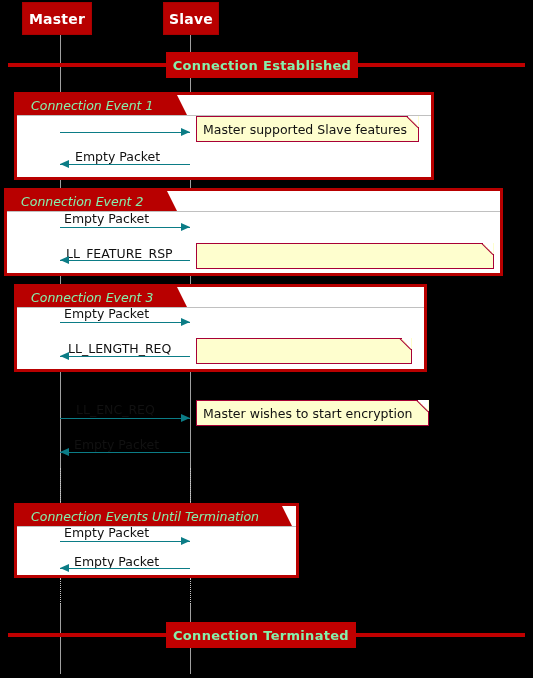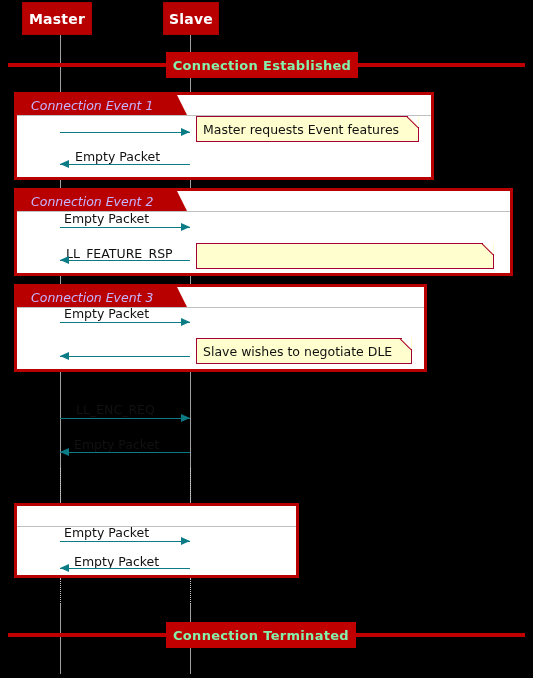--- a/index.html
+++ b/index.html
@@ -76,21 +76,21 @@
     background: #FFFFFF;
     border: 3px solid #B80000;
     box-sizing: border-box;
   }
   .group-header {
     position: absolute;
     left: 0;
     top: 0;
     height: 20px;
     background: #B80000;
-    color: #c4b5fd;
+    color: #86efac;
     font-style: italic;
     font-size: 12.5px;
     display: flex;
     align-items: center;
     box-sizing: border-box;
     padding-left: 14px;
     clip-path: polygon(0 0, calc(100% - 10px) 0, 100% 100%, 0 100%);
   }
   .group-inner-divider {
     position: absolute;
@@ -181,24 +181,24 @@
         <span>Connection Event 1</span>
       </div>
       <div class="group-inner-divider" style="left: 0px; top: 20px; width: 414px;"></div>
     </div>
     <div class="msg-line" style="left: 60px; top: 132px; width: 130px; z-index: 6;"></div>
     <div class="arrow-head right" style="left: 181px; top: 128px; z-index: 6;"></div>
     <div class="msg-label" style="left: 75px; top: 149px; z-index: 6;">Empty Packet</div>
     <div class="msg-line" style="left: 60px; top: 164px; width: 130px; z-index: 6;"></div>
     <div class="arrow-head left" style="left: 60px; top: 160px; z-index: 6;"></div>
     <div class="note" style="left: 196px; top: 116px; width: 223px; height: 26px; z-index: 7;">
-      <span>Master requests Event features</span>
-      <div class="note-fold"></div>
-    </div>
-    <div class="group" style="left: 14px; top: 188px; width: 499px; height: 88px; z-index: 3;">
+      <span>Master supported Slave features</span>
+      <div class="note-fold"></div>
+    </div>
+    <div class="group" style="left: 4px; top: 188px; width: 499px; height: 88px; z-index: 3;">
       <div class="group-header" style="width: 170px;">
         <span>Connection Event 2</span>
       </div>
       <div class="group-inner-divider" style="left: 0px; top: 20px; width: 493px;"></div>
     </div>
     <div class="msg-label" style="left: 64px; top: 211px; z-index: 6;">Empty Packet</div>
     <div class="msg-line" style="left: 60px; top: 227px; width: 130px; z-index: 6;"></div>
     <div class="arrow-head right" style="left: 181px; top: 223px; z-index: 6;"></div>
     <div class="msg-label" style="left: 66px; top: 246px; z-index: 6;">LL_FEATURE_RSP</div>
     <div class="msg-line" style="left: 60px; top: 260px; width: 130px; z-index: 6;"></div>
@@ -208,33 +208,40 @@
     </div>
     <div class="group" style="left: 14px; top: 284px; width: 413px; height: 88px; z-index: 3;">
       <div class="group-header" style="width: 170px;">
         <span>Connection Event 3</span>
       </div>
       <div class="group-inner-divider" style="left: 0px; top: 20px; width: 407px;"></div>
     </div>
     <div class="msg-label" style="left: 64px; top: 306px; z-index: 6;">Empty Packet</div>
     <div class="msg-line" style="left: 60px; top: 322px; width: 130px; z-index: 6;"></div>
     <div class="arrow-head right" style="left: 181px; top: 318px; z-index: 6;"></div>
+    <div class="msg-label" style="left: 68px; top: 341px; z-index: 6;">LL_LENGTH_REQ</div>
     <div class="msg-line" style="left: 60px; top: 356px; width: 130px; z-index: 6;"></div>
     <div class="arrow-head left" style="left: 60px; top: 352px; z-index: 6;"></div>
     <div class="note" style="left: 196px; top: 338px; width: 216px; height: 26px; z-index: 7;">
-      <span>Slave wishes to negotiate DLE</span>
       <div class="note-fold"></div>
     </div>
     <div class="msg-label" style="left: 60px; top: 402px; z-index: 6; margin-left: 16px;">LL_ENC_REQ</div>
     <div class="msg-line" style="left: 60px; top: 418px; width: 130px; z-index: 6;"></div>
     <div class="arrow-head right" style="left: 181px; top: 414px; z-index: 6;"></div>
     <div class="msg-label" style="left: 74px; top: 437px; z-index: 6;">Empty Packet</div>
     <div class="msg-line" style="left: 60px; top: 452px; width: 130px; z-index: 6;"></div>
     <div class="arrow-head left" style="left: 60px; top: 448px; z-index: 6;"></div>
+    <div class="note" style="left: 196px; top: 400px; width: 233px; height: 26px; z-index: 7;">
+      <span>Master wishes to start encryption</span>
+      <div class="note-fold"></div>
+    </div>
     <div class="group" style="left: 14px; top: 503px; width: 285px; height: 75px; z-index: 3;">
+      <div class="group-header" style="width: 275px;">
+        <span>Connection Events Until Termination</span>
+      </div>
       <div class="group-inner-divider" style="left: 0px; top: 20px; width: 279px;"></div>
     </div>
     <div class="msg-label" style="left: 64px; top: 525px; z-index: 6;">Empty Packet</div>
     <div class="msg-line" style="left: 60px; top: 541px; width: 130px; z-index: 6;"></div>
     <div class="arrow-head right" style="left: 181px; top: 537px; z-index: 6;"></div>
     <div class="msg-label" style="left: 74px; top: 554px; z-index: 6;">Empty Packet</div>
     <div class="msg-line" style="left: 60px; top: 568px; width: 130px; z-index: 6;"></div>
     <div class="arrow-head left" style="left: 60px; top: 564px; z-index: 6;"></div>
     <div class="divider-line" style="top: 63px; z-index: 8;"></div>
     <div class="divider-box" style="left: 166px; top: 52px; width: 192px; height: 26px; z-index: 9;">

